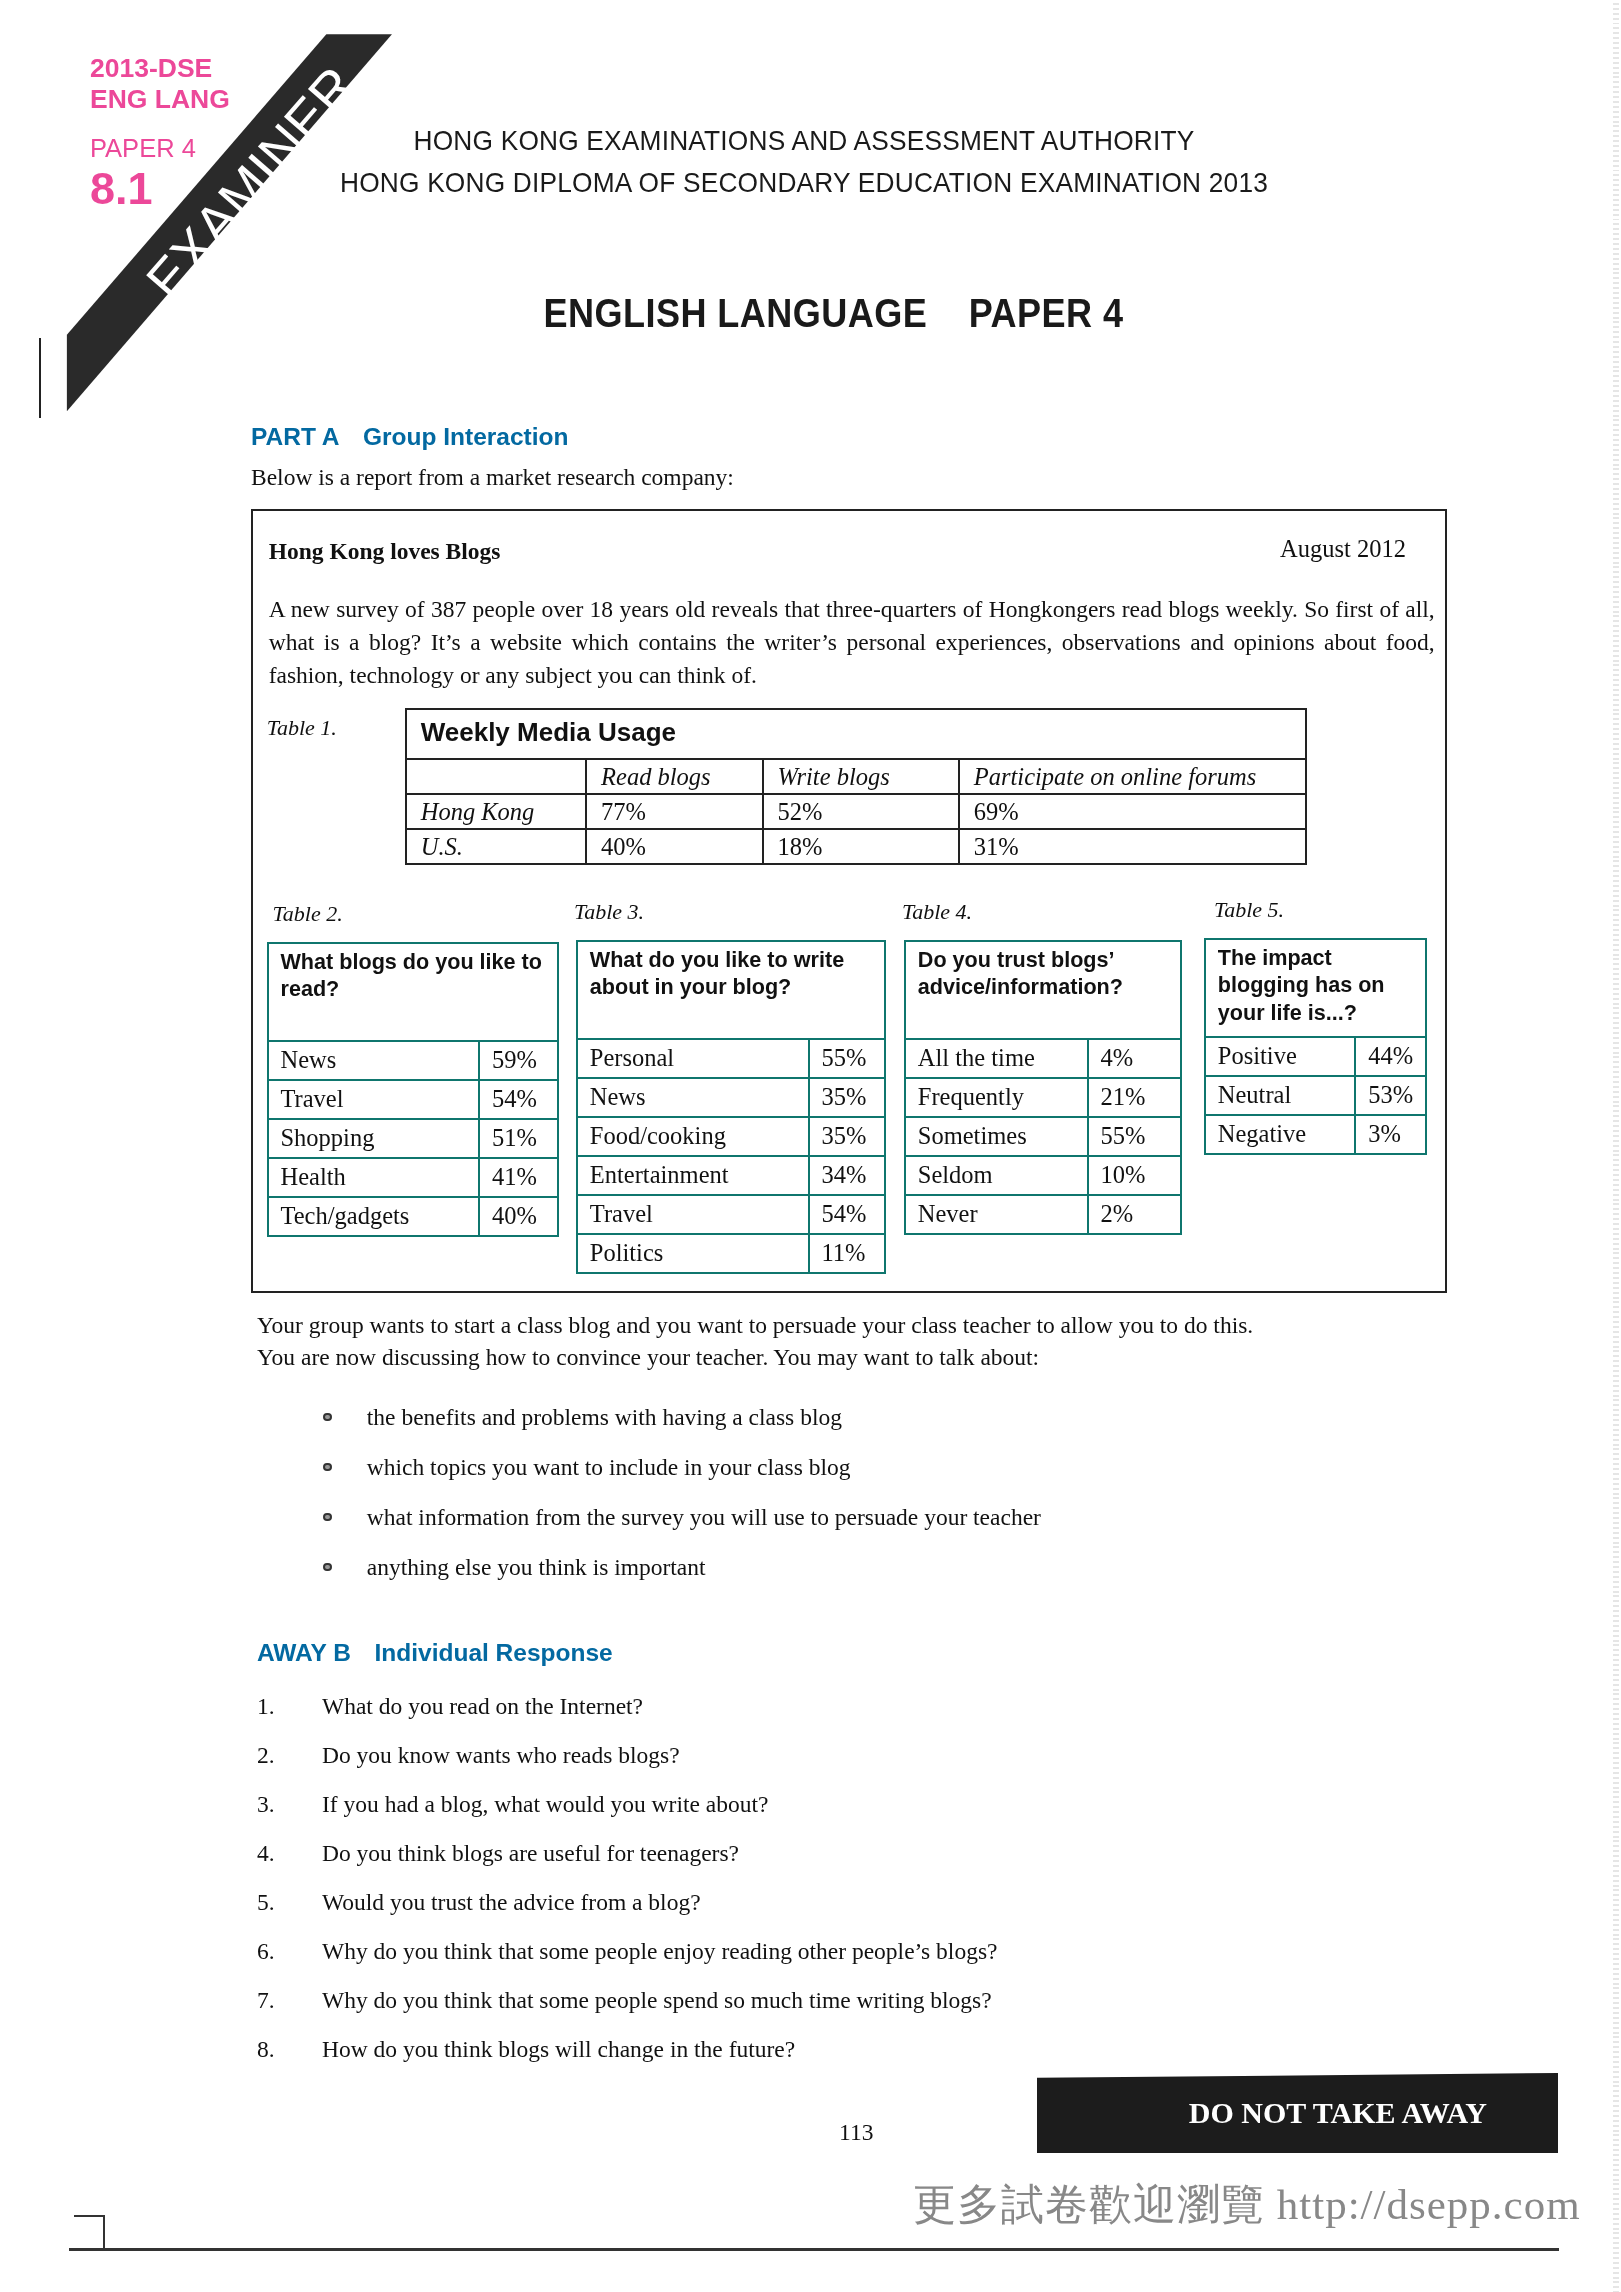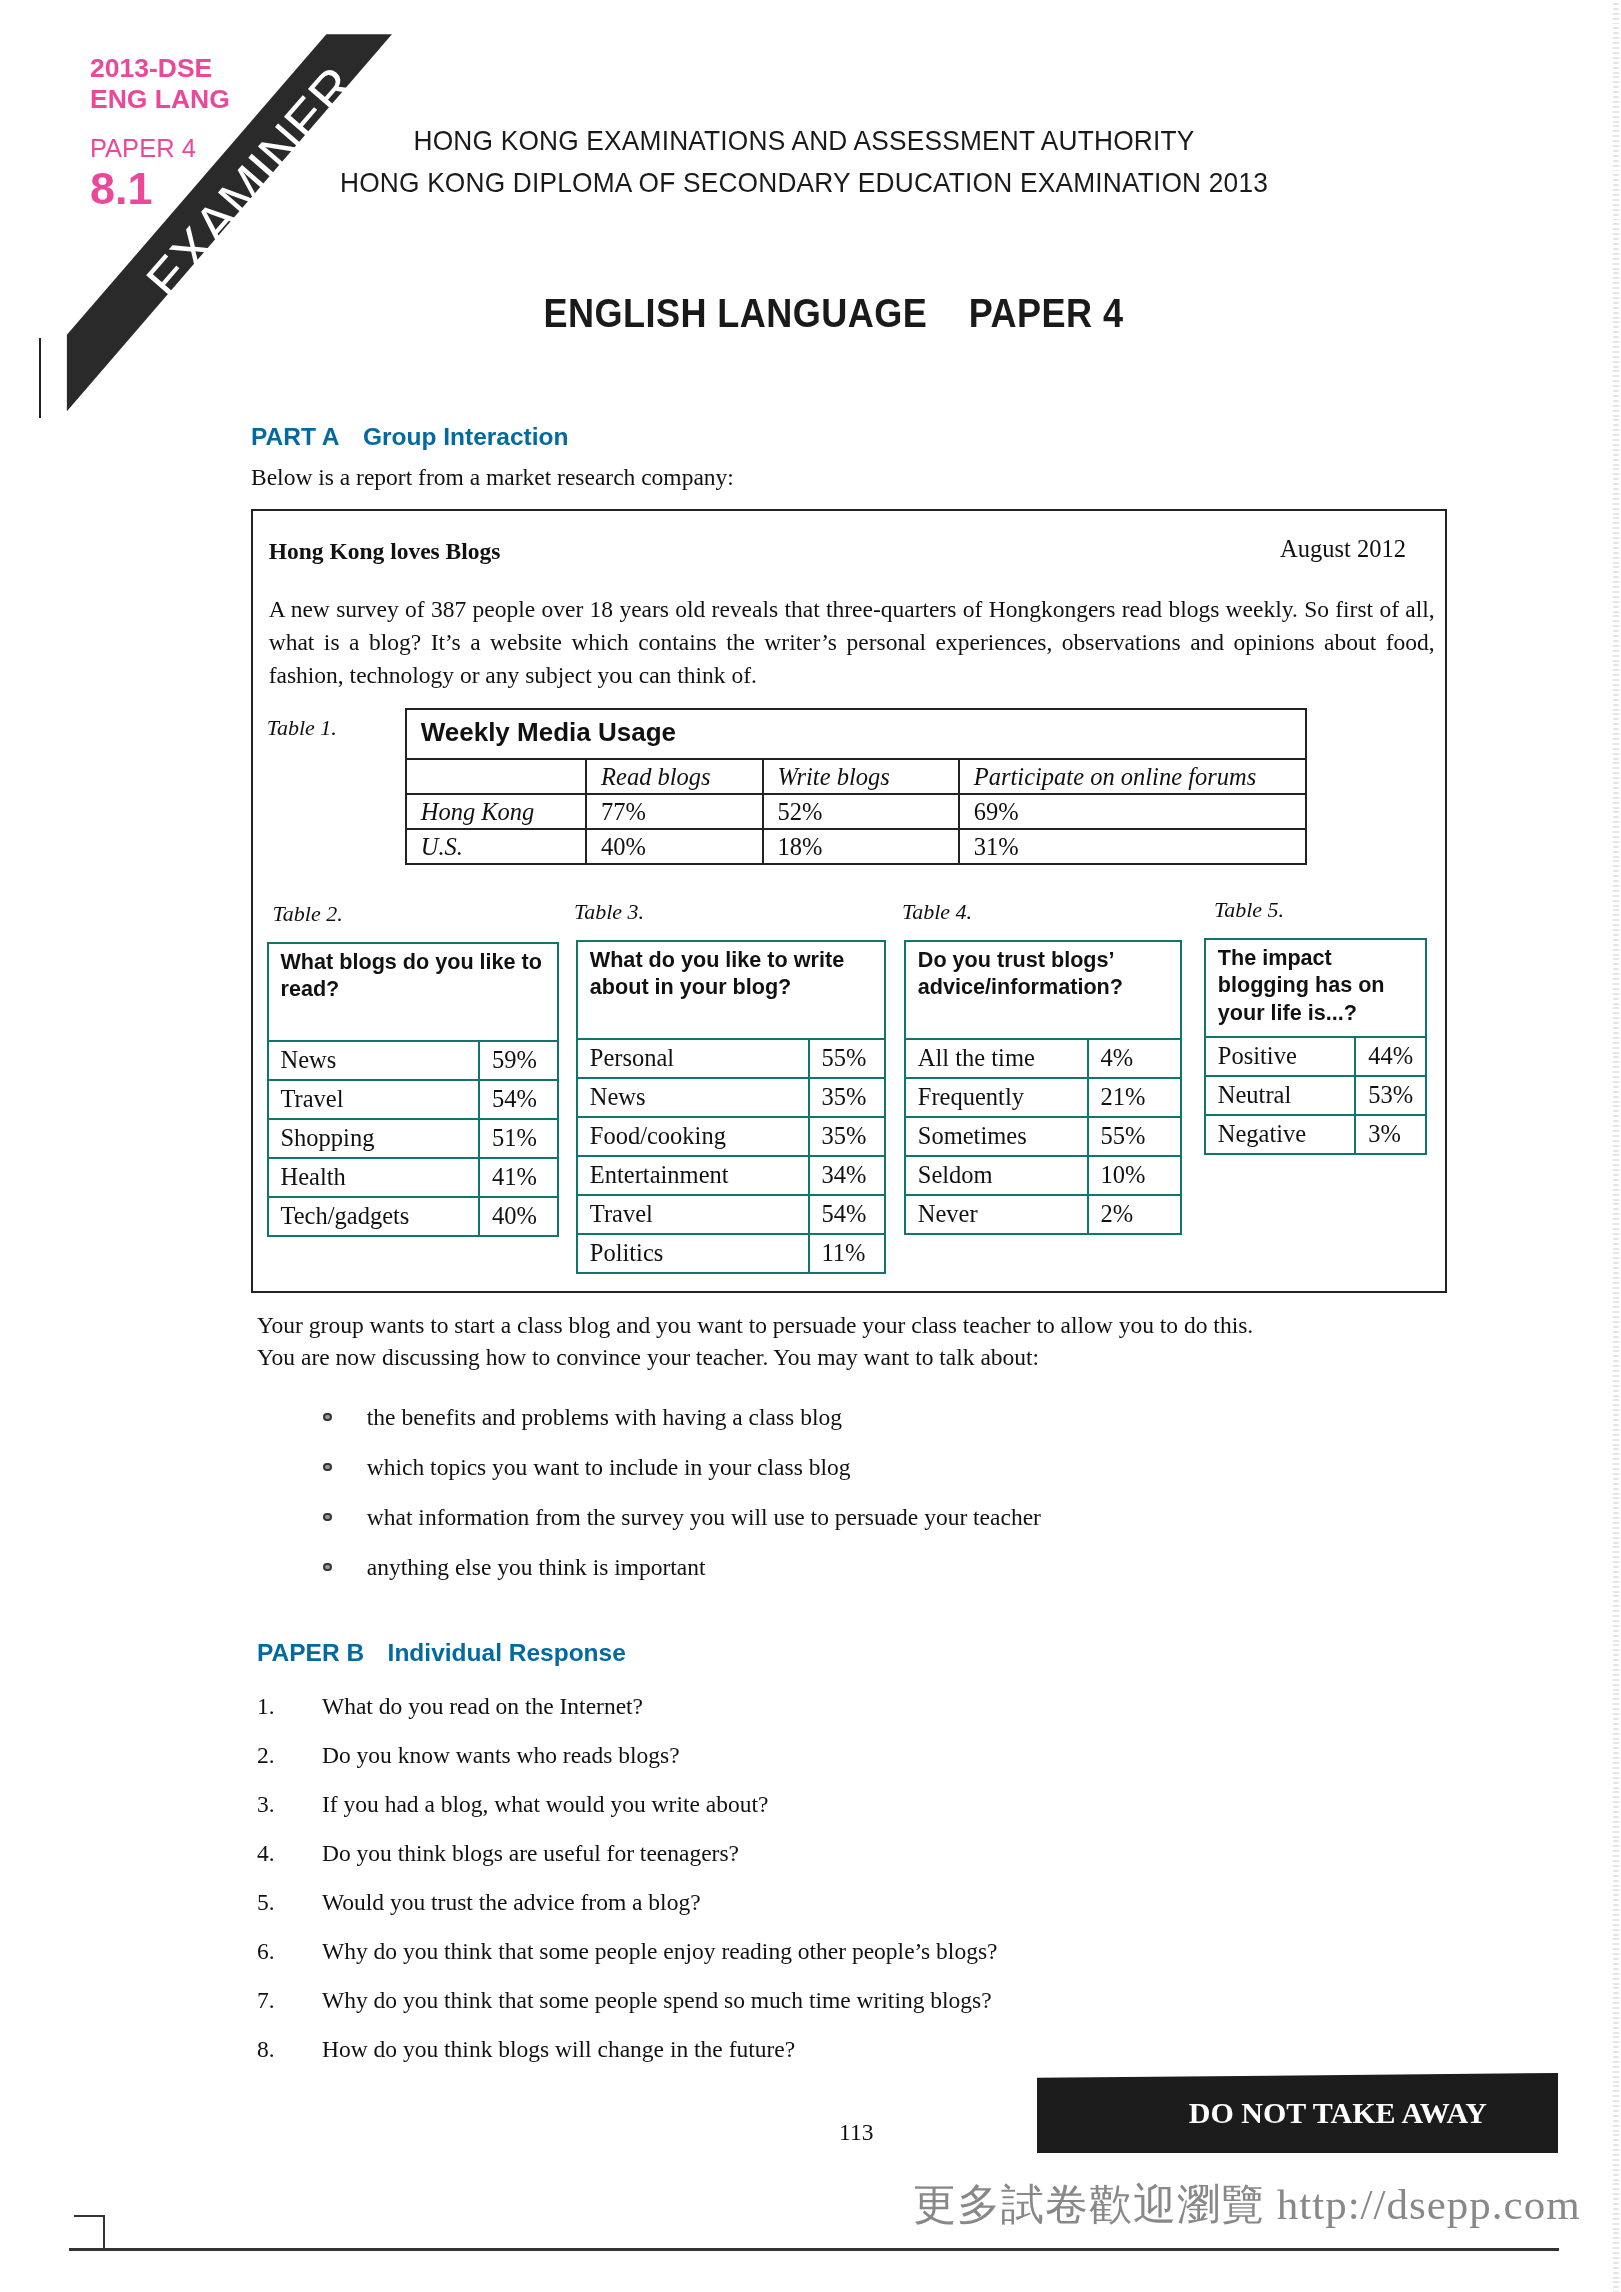--- a/index.html
+++ b/index.html
@@ -246,21 +246,21 @@
       <span class="dot"></span>
       <span>what information from the survey you will use to persuade your teacher</span>
     </div>
   <div class="row">
       <span class="dot"></span>
       <span>anything else you think is important</span>
     </div>
 </div>
 
 <div class="abs part-heading" style="left:257px; top:1639px;">
-  <span>PAPER B</span><span class="sub">Individual Response</span>
+  <span>AWAY B</span><span class="sub">Individual Response</span>
 </div>
 
 <div class="abs questions">
   <div class="q">
       <span class="n">1.</span>
       <span>What do you read on the Internet?</span>
     </div>
   <div class="q">
       <span class="n">2.</span>
       <span>Do you know wants who reads blogs?</span>

